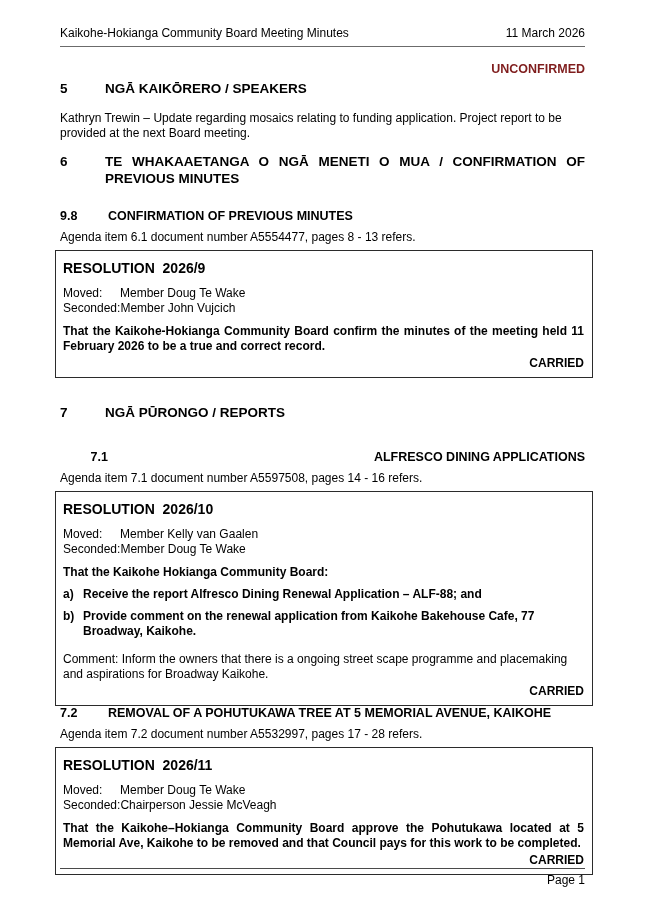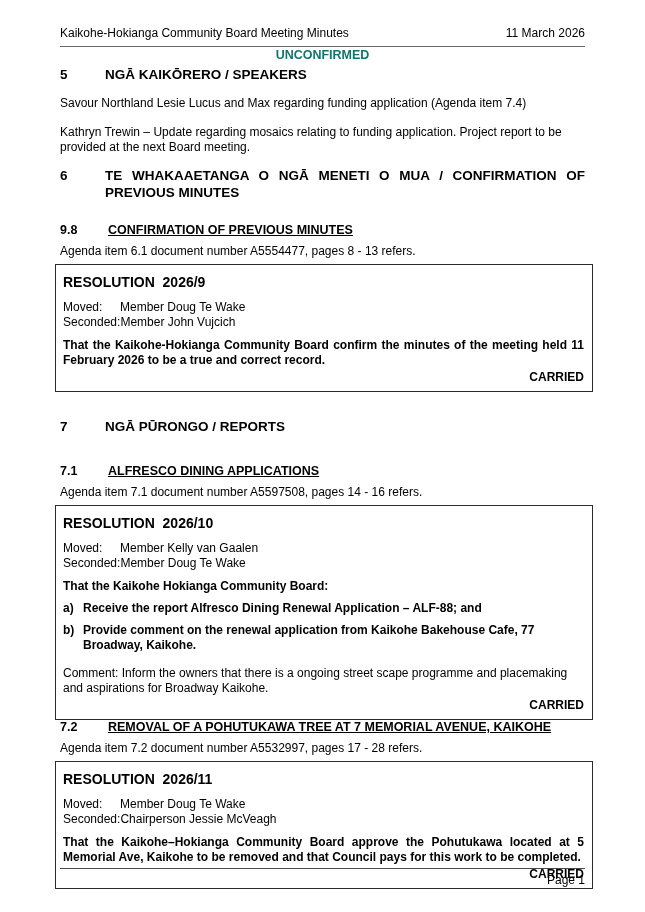--- a/index.html
+++ b/index.html
@@ -20,51 +20,51 @@
   }
   
   .header {
     display: flex;
     justify-content: space-between;
     align-items: flex-end;
     border-bottom: 1px solid #6b6b6b;
     padding-bottom: 5px;
   }
   .status {
-    text-align: center;
+    text-align: right;
     font-weight: bold;
     font-size: 12.5px;
-    color: #0f766e;
-    margin-top: 1px;
+    color: #7f1d1d;
+    margin-top: 15px;
   }
   
   .h1 {
     display: flex;
     font-weight: bold;
     font-size: 13.5px;
     line-height: 17px;
   }
   .h1 .num { flex: 0 0 45px; }
   .h1 .txt { flex: 1; }
   .h1 .txt.justify { text-align: justify; }
   .h2 {
     display: flex;
     font-weight: bold;
     font-size: 12.5px;
     line-height: 15px;
   }
   .h2 .num { flex: 0 0 48px; }
-  .h2 .txt { flex: 1; text-decoration: underline; }
+  .h2 .txt { flex: 1; }
   .s5-heading   { margin-top: 3px; }
   .para-1       { margin-top: 13px; }
   .para-2       { margin-top: 14px; }
   .s6-heading   { margin-top: 12px; }
   .s61-heading  { margin-top: 22px; }
   .s7-heading   { margin-top: 26px; }
-  .s71-heading  { margin-top: 29px; }
+  .s71-heading  { margin-top: 29px; text-align: right; }
   .s72-heading  { }
   .agenda       { margin-top: 6px; }
   
   .res-box {
     border: 1px solid #2b2b2b;
     margin: 5px -8px 0 -5px;
     padding: 10px 8px 6px 7px;
   }
   .res-heading {
     font-weight: bold;
@@ -113,21 +113,20 @@
     <span>Kaikohe-Hokianga Community Board Meeting Minutes</span>
     <span>11 March 2026</span>
   </div>
 
   <div class="status">UNCONFIRMED</div>
 
   <div class="h1 s5-heading">
     <span class="num">5</span>
     <span class="txt">NGĀ KAIKŌRERO / SPEAKERS</span>
   </div>
-  <p class="para-1">Savour Northland Lesie Lucus and Max regarding funding application (Agenda item 7.4)</p>
   <p class="para-2">Kathryn Trewin – Update regarding mosaics relating to funding application. Project report to be provided at the next Board meeting.</p>
 
   <div class="h1 s6-heading">
     <span class="num">6</span>
     <span class="txt justify">TE WHAKAAETANGA O NGĀ MENETI O MUA / CONFIRMATION OF PREVIOUS MINUTES</span>
   </div>
 
   <div class="h2 s61-heading">
     <span class="num">9.8</span>
     <span class="txt">CONFIRMATION OF PREVIOUS MINUTES</span>
@@ -177,21 +176,21 @@
     <div class="list-item">
       <span class="marker">b)</span>
       <span class="item-text">Provide comment on the renewal application from Kaikohe Bakehouse Cafe, 77 Broadway, Kaikohe.</span>
     </div>
     <p class="comment">Comment: Inform the owners that there is a ongoing street scape programme and placemaking and aspirations for Broadway Kaikohe.</p>
     <div class="carried">CARRIED</div>
   </div>
 
   <div class="h2 s72-heading">
     <span class="num">7.2</span>
-    <span class="txt">REMOVAL OF A POHUTUKAWA TREE AT 7 MEMORIAL AVENUE, KAIKOHE</span>
+    <span class="txt">REMOVAL OF A POHUTUKAWA TREE AT 5 MEMORIAL AVENUE, KAIKOHE</span>
   </div>
   <p class="agenda">Agenda item 7.2 document number A5532997, pages 17 - 28 refers.</p>
 
   <div class="res-box">
     <div class="res-heading">RESOLUTION  2026/11</div>
     <div class="mover-row">
       <span class="label">Moved:</span>
       <span>Member Doug Te Wake</span>
     </div>
     <div class="mover-row">

